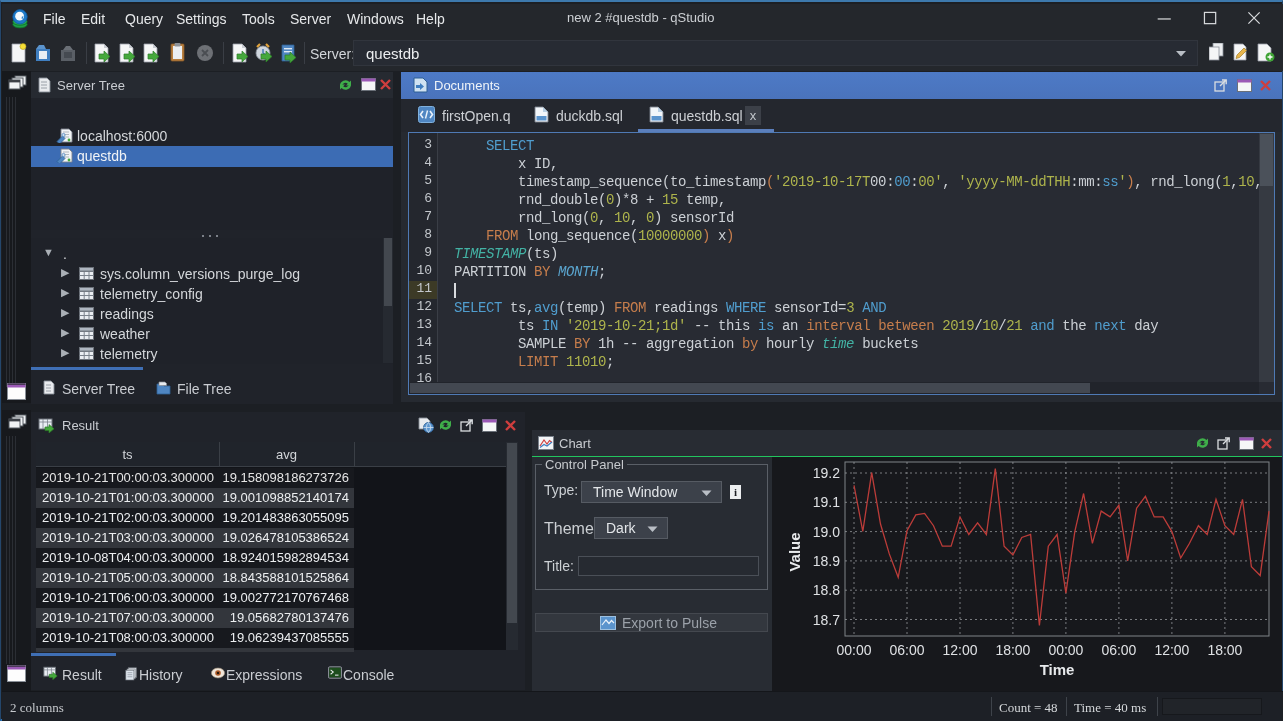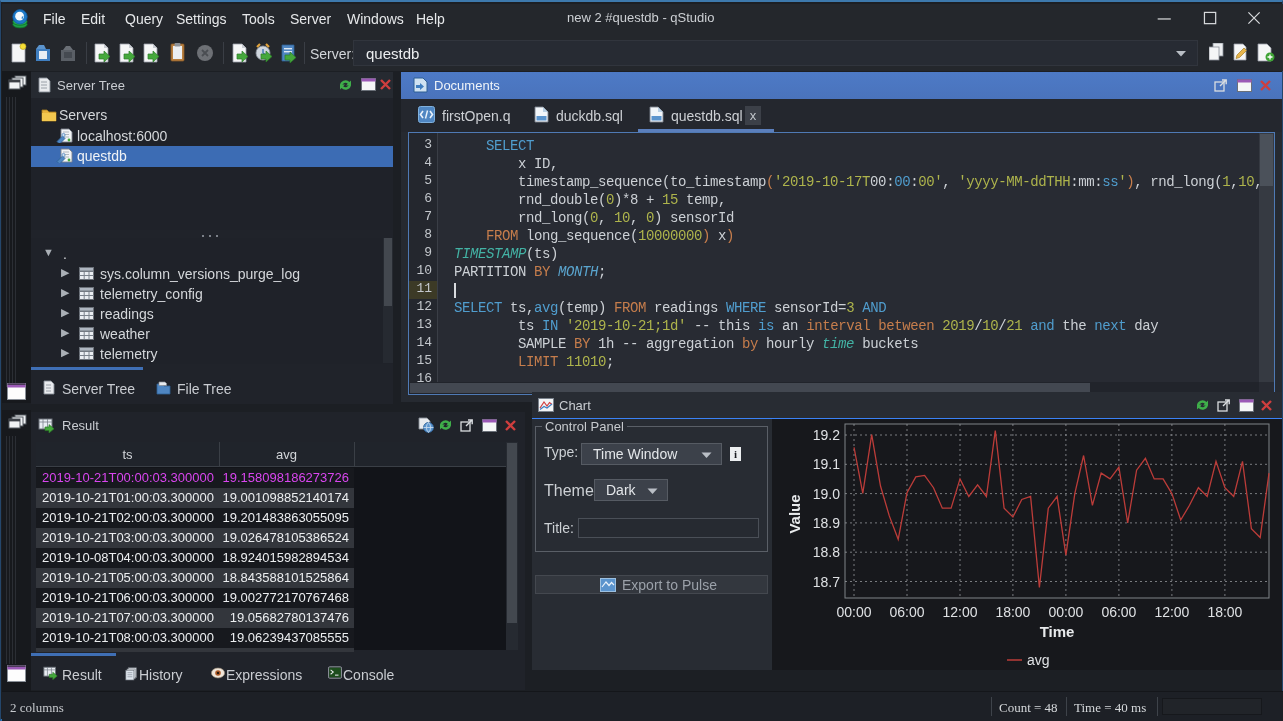--- a/index.html
+++ b/index.html
@@ -52,21 +52,21 @@
 .caret { display:inline-block; width:2px; height:15px; background:#d8dade; vertical-align:middle; }
 #hscroll { position:absolute; left:0; top:249px; width:850px; height:12px; background:#21242b; }
 #hscroll div { position:absolute; left:1px; top:1px; width:680px; height:10px; background:#434851; }
 #vscroll { position:absolute; left:850px; top:0px; width:15px; height:249px; background:#363a42; }
 #vscroll div { position:absolute; left:1px; top:1px; width:13px; height:52px; background:#4b515a; }
 
 #rpanel { position:absolute; left:30px; top:410px; width:494px; height:278px; background:#20232a; }
 #rtable { position:absolute; left:5px; top:30px; width:478px; height:208px; background:#121419; }
 #rtabs { position:absolute; left:0; top:246px; width:494px; height:32px; color:#c9ccd1; font-size:14px; }
 
-#cpanel { position:absolute; left:531px; top:390px; width:750px; height:278px; background:#3b82f6; }
+#cpanel { position:absolute; left:531px; top:428px; width:750px; height:278px; background:#22c55e; }
 #controls { position:absolute; left:0; top:27px; width:240px; height:251px; background:#282c33; }
 #chartarea { position:absolute; left:240px; top:27px; width:510px; height:251px; background:#17181c; }
 
 #statusbar { position:absolute; left:1px; top:689px; width:1281px; height:30px; background:#1d2026;
   border-top:1px solid #14161a; color:#c6c9cd; font-size:13px;font-family:Liberation Serif, serif; }
 </style>
 </head>
 <body>
 <svg width="0" height="0" style="position:absolute">
   <defs>
@@ -252,27 +252,20 @@
           <path d="M13 6 a5.5 5.5 0 0 1-9.5 4 l-1.5 1.5 v-5 h5 l-1.8 1.8 a3.5 3.5 0 0 0 5.8-2.3z" fill="#3fae4a"></path>
         </svg>
       <svg class="abs" style="left:330px;top:6px" width="15" height="13" viewBox="0 0 15 13">
           <use href="#winicon"></use>
         </svg>
       <svg class="abs" style="left:348px;top:6px" width="13" height="13" viewBox="0 0 13 13">
           <use href="#xicon"></use>
         </svg>
     </div>
     <div id="stree">
-      <div class="trow" style="top:5px">
-          <svg class="abs" style="left:10px;top:3px" width="16" height="14" viewBox="0 0 16 14">
-            <path d="M1 2 h5 l2 2 h7 v9 h-14z" fill="#e8b33c" stroke="#a87f1f" stroke-width="0.8"></path>
-            <path d="M1 5 h14 v8 h-14z" fill="#f3c84f"></path>
-          </svg>
-          <span style="left:28px">Servers</span>
-        </div>
       <div class="trow" style="top:26px">
           <svg class="abs" style="left:25px;top:2px" width="17" height="15" viewBox="0 0 17 15">
             <path d="M5 1 h8 l3 3 v10 h-11z" fill="#f2f4f6" stroke="#7a828c" stroke-width="0.9"></path>
             <path d="M7 4 h6 M7 6.5 h6 M7 9 h6" stroke="#aab0b8" stroke-width="0.9"></path>
             <path d="M1 13.5 l5.5-5.5 2.5 2.5 -5.5 5.5 z" fill="#4f86c2" stroke="#2d5f94" stroke-width="0.8"></path>
             <circle cx="7.5" cy="7" r="1.6" fill="#cfe0f0" stroke="#4f86c2" stroke-width="0.8"></circle>
             <circle cx="13" cy="12" r="1.4" fill="#45a83c"></circle>
           </svg>
           <span style="left:46px">localhost:6000</span>
         </div>
@@ -458,21 +451,21 @@
           <use href="#xicon"></use>
         </svg>
     </div>
     <div id="rtable">
         <div class="abs" style="left:0;top:0;width:478px;height:25px;background:#20242b;border-bottom:1px solid #3a3f46">
 <span class="abs" style="left:0;top:5px;width:183px;text-align:center;color:#d2d5d9;font-size:13px">ts</span>
 <span class="abs" style="left:183px;top:5px;width:135px;text-align:center;color:#d2d5d9;font-size:13px">avg</span>
 <div class="abs" style="left:183px;top:0;width:1px;height:25px;background:#3a3f46"></div>
 <div class="abs" style="left:318px;top:0;width:1px;height:25px;background:#3a3f46"></div>
 </div>
-<div class="abs" style="left:0;top:26px;width:318px;height:20px;background:#17191e;color:#d946ef;font-size:13px">
+<div class="abs" style="left:0;top:26px;width:318px;height:20px;background:#17191e;color:#e5e5e5;font-size:13px">
 <span class="abs" style="left:0;top:2px;width:178px;text-align:right">2019-10-21T00:00:03.300000</span>
 <span class="abs" style="left:183px;top:2px;width:130px;text-align:right">19.158098186273726</span>
 </div>
 <div class="abs" style="left:0;top:46px;width:318px;height:20px;background:#33363c;color:#eceef0;font-size:13px">
 <span class="abs" style="left:0;top:2px;width:178px;text-align:right">2019-10-21T01:00:03.300000</span>
 <span class="abs" style="left:183px;top:2px;width:130px;text-align:right">19.001098852140174</span>
 </div>
 <div class="abs" style="left:0;top:66px;width:318px;height:28px;background:#17191e;color:#eceef0;font-size:13px">
 <span class="abs" style="left:0;top:2px;width:178px;text-align:right">2019-10-21T02:00:03.300000</span>
 <span class="abs" style="left:183px;top:2px;width:130px;text-align:right">19.201483863055095</span>

